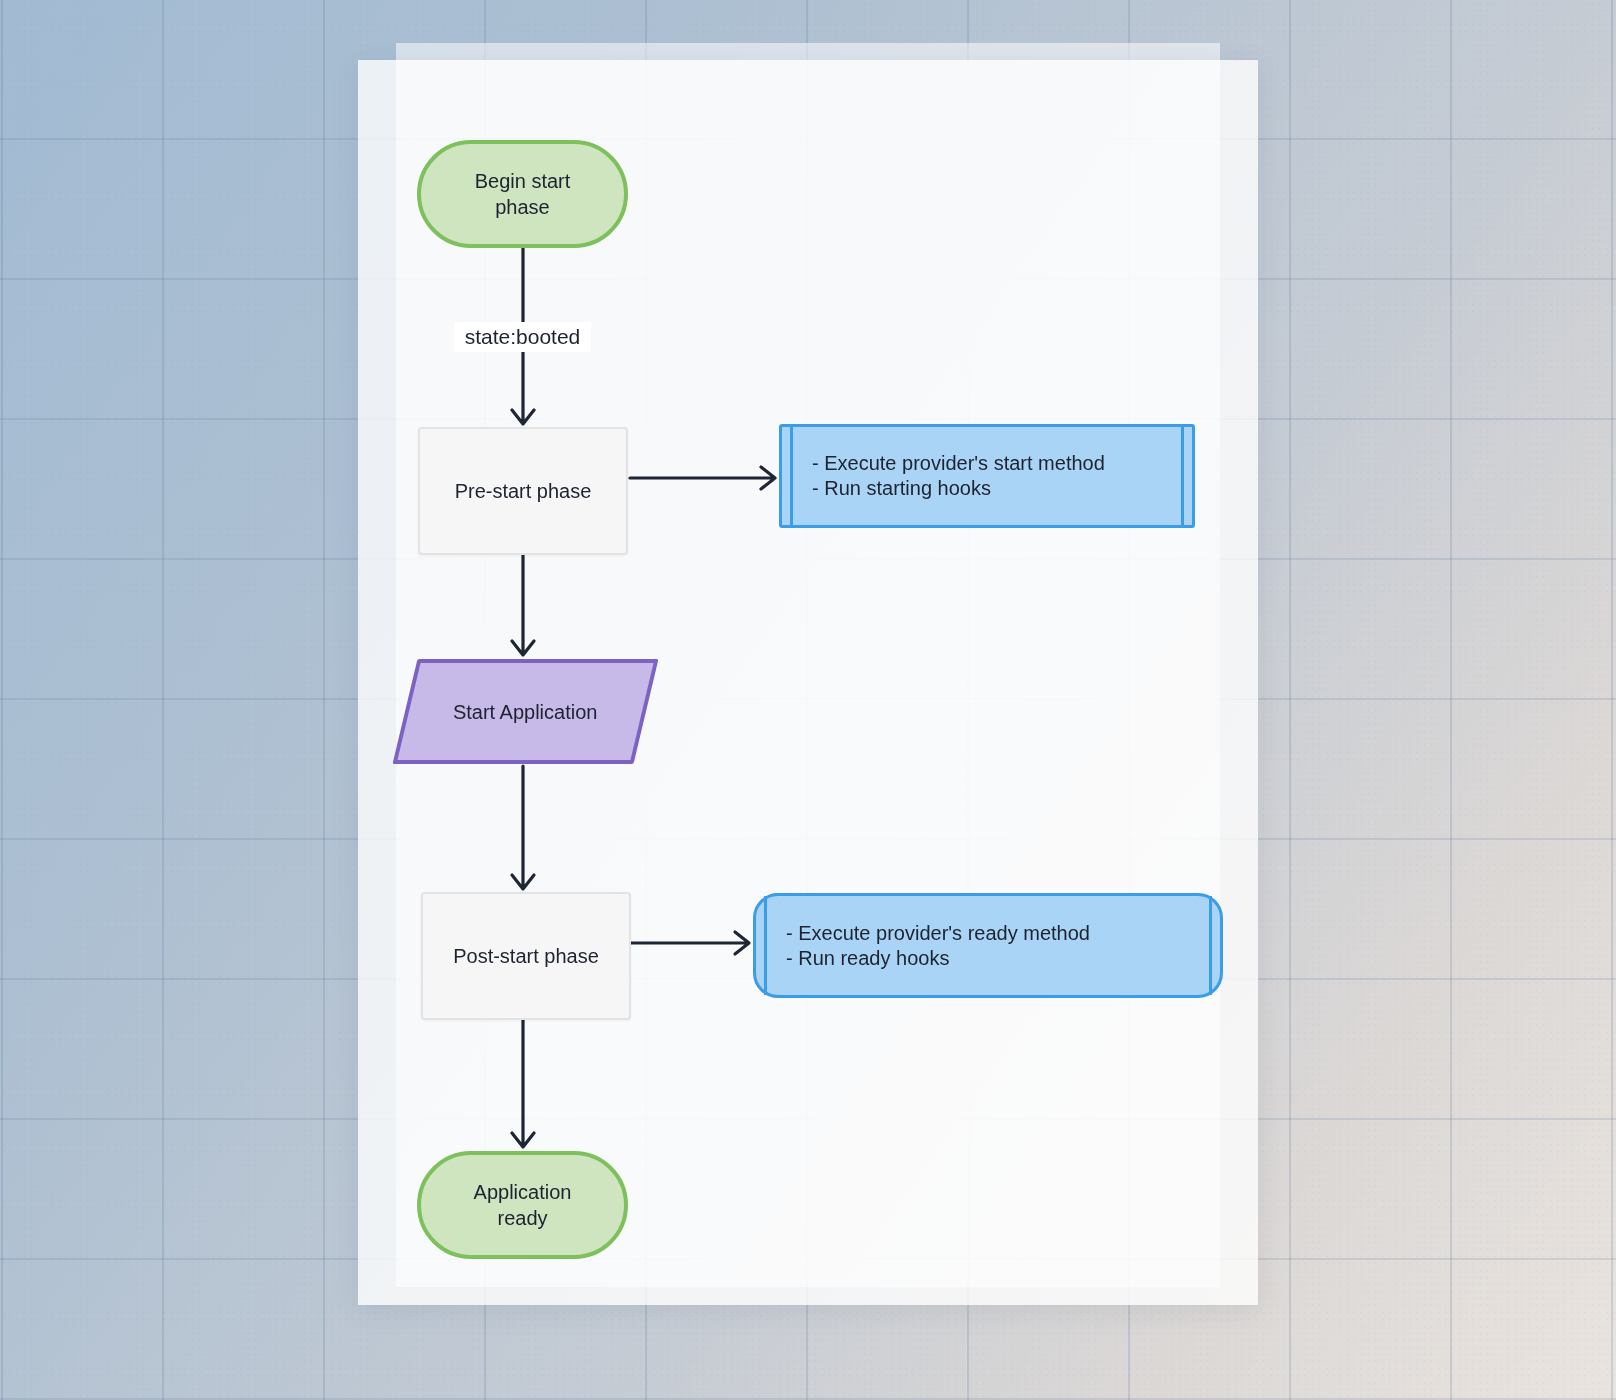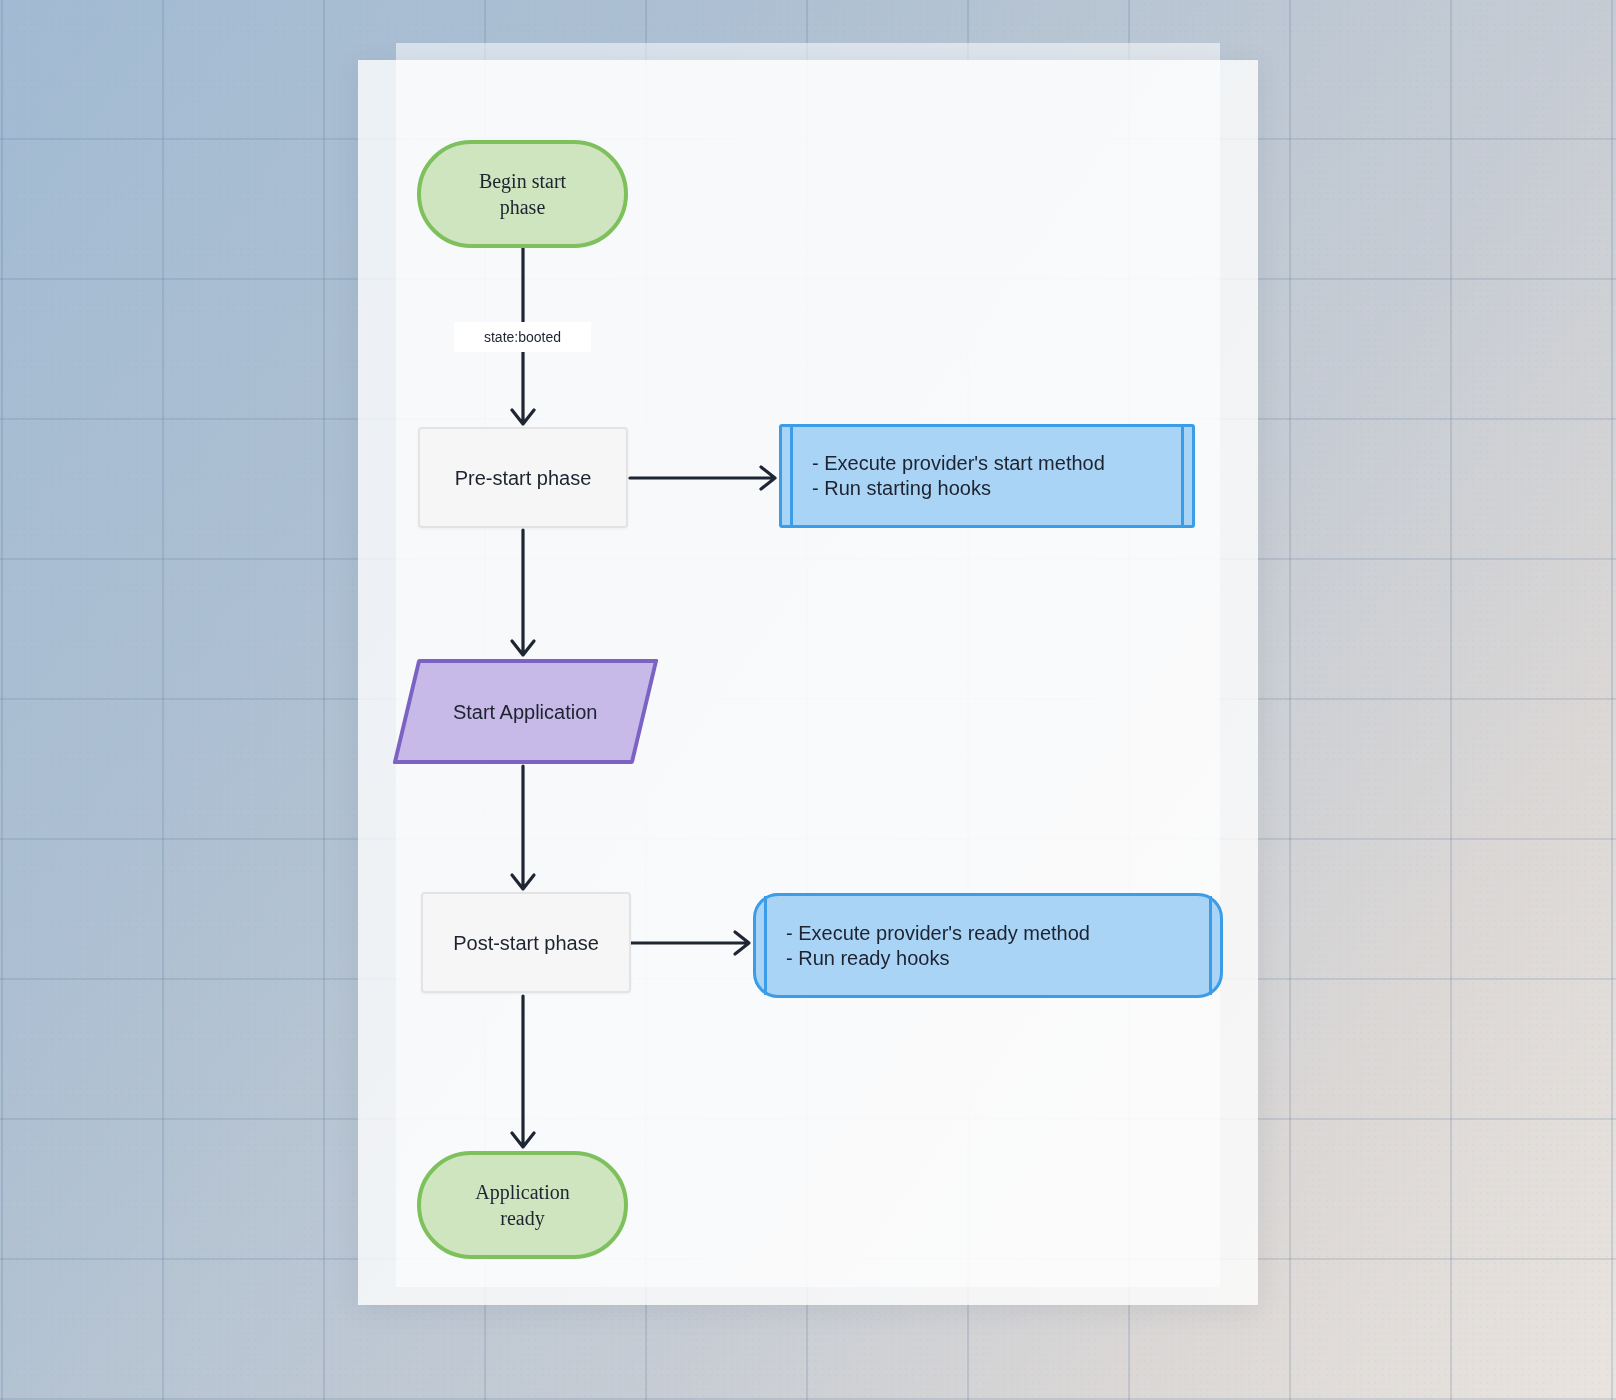--- a/index.html
+++ b/index.html
@@ -38,27 +38,27 @@
 
   
   .node { position: absolute; box-sizing: border-box; color: var(--text, #1d2330);
           font-size: 20px; line-height: 1.3; }
 
   .stadium {
     width: 211px; height: 108px; border-radius: 54px;
     background: var(--terminal-fill, #cee5bf);
     border: 4px solid var(--terminal-border, #7dc05c);
     display: flex; align-items: center; justify-content: center;
-    text-align: center; padding: 0 34px; font-family: Liberation Serif, serif;
+    text-align: center; padding: 0 34px;
   }
   #stadium-begin { left: 417px; top: 140px; }
   #stadium-ready { left: 417px; top: 1151px; justify-content: center; }
 
   .proc {
-    width: 210px; height: 101px; border-radius: 4px;
+    width: 210px; height: 128px; border-radius: 4px;
     background: var(--process-fill, #f6f6f7);
     border: 2px solid var(--process-border, #e3e3e6);
     box-shadow: 0 1px 3px rgba(0,0,0,0.05);
     display: flex; align-items: center; justify-content: center; text-align: center;
   }
   #proc-prestart { left: 418px; top: 427px; }
   #proc-poststart { left: 421px; top: 892px; }
 
   .subroutine {
     background: var(--subroutine-fill, #aad4f5);
@@ -82,21 +82,21 @@
     border: 4px solid var(--io-border, #7c62c3);
     border-radius: 2px;
     transform: skewX(-13.4deg);
     display: flex; align-items: center; justify-content: center;
   }
   .parallelogram .unskew { transform: skewX(13.4deg); }
 
   .edge-label {
     position: absolute; left: 454px; top: 322px; width: 137px; height: 30px;
     background: #ffffff; color: var(--text, #1d2330);
-    font-size: 14px; display: flex; align-items: center; justify-content: center;
+    font-size: 21px; display: flex; align-items: center; justify-content: center;
   }
 </style>
 </head>
 <body>
 
 <div id="app">
 
   <div class="sheet-back"></div>
   <div class="sheet-front"></div>
 

